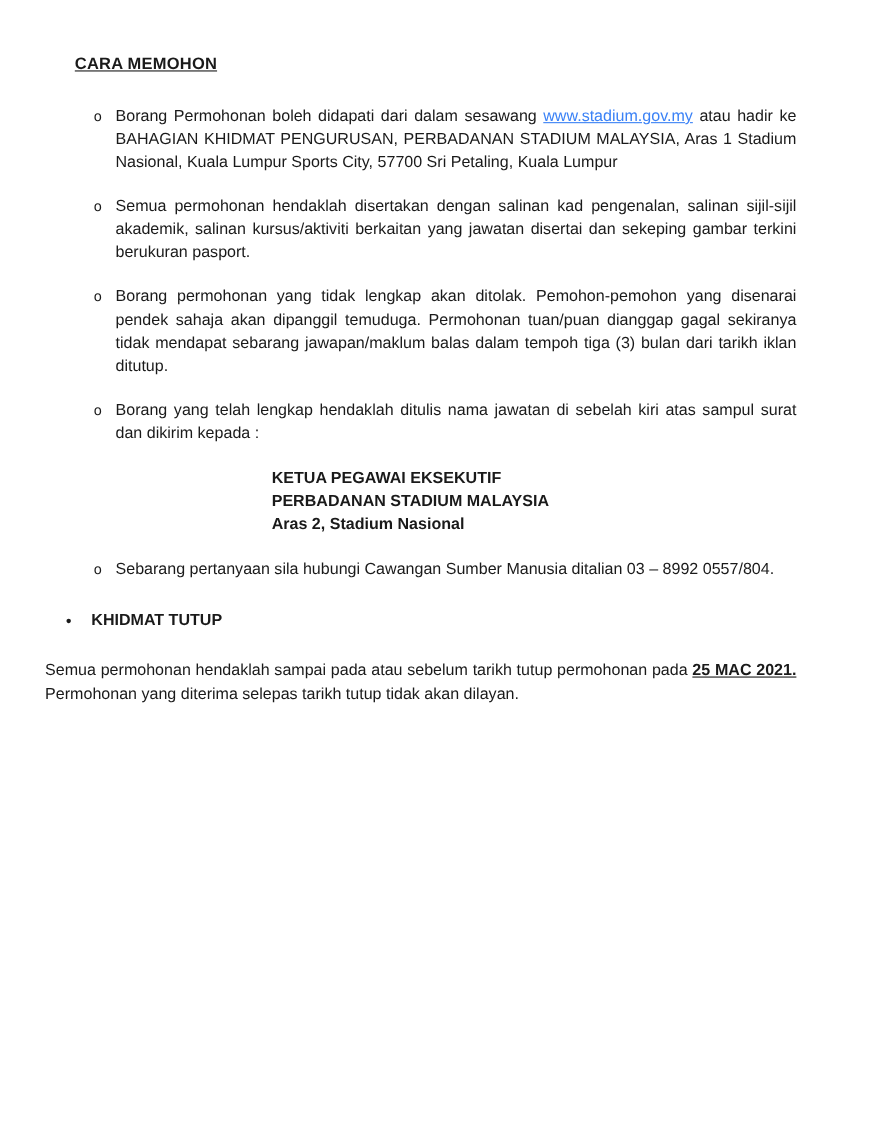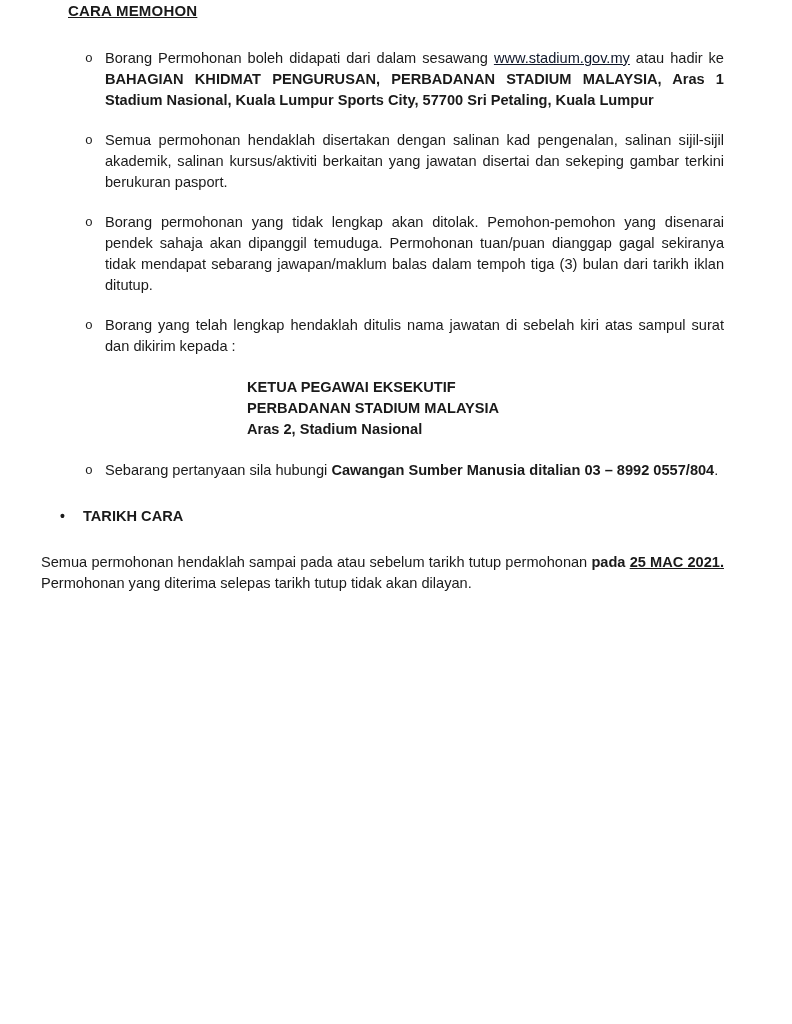--- a/index.html
+++ b/index.html
@@ -12,20 +12,21 @@
     width: 792px;
     height: 1024px;
     margin: 0 auto;
     background: #ffffff;
     font-family: "Liberation Sans", "DejaVu Sans", sans-serif;
     font-size: 14.6px;
     line-height: 21px;
     color: #1a1a1a;
     overflow: hidden;
     box-sizing: border-box;
+    padding-top: 48px;
   }
   .heading {
     margin: 0 68px 27px 68px;
     font-weight: bold;
     text-decoration: underline;
     font-size: 15px;
     letter-spacing: 0.2px;
   }
   .sub-item {
     display: flex;
@@ -53,24 +54,24 @@
   }
   .main-item .marker {
     flex: none;
     width: 23px;
     font-size: 14px;
   }
   .closing-para {
     margin: 0 68px 0 41px;
     text-align: justify;
   }
-  .bold { font-weight: bold; }
+  .bold { font-weight: normal; }
   .bold-underline { font-weight: bold; text-decoration: underline; }
   a.doc-link {
-    color: #0f172a;
+    color: #3b82f6;
     text-decoration: underline;
   }
 </style>
 </head>
 <body>
 
 <div class="page">
 
   <div class="heading">CARA MEMOHON</div>
 
@@ -100,18 +101,18 @@
     <div>Aras 2, Stadium Nasional</div>
   </div>
 
   <div class="sub-item">
     <span class="marker">o</span>
     <span class="body"><span>Sebarang pertanyaan sila hubungi </span><span class="bold">Cawangan Sumber Manusia ditalian 03 – 8992 0557/804</span><span>.</span></span>
   </div>
 
   <div class="main-item">
     <span class="marker">•</span>
-    <span class="body">TARIKH CARA</span>
+    <span class="body">KHIDMAT TUTUP</span>
   </div>
 
   <div class="closing-para"><span>Semua permohonan hendaklah sampai pada atau sebelum tarikh tutup permohonan </span><span class="bold">pada </span><span class="bold-underline">25 MAC 2021.</span><span> Permohonan yang diterima selepas tarikh tutup tidak akan dilayan.</span></div>
 
 </div>
 
 </body></html>

